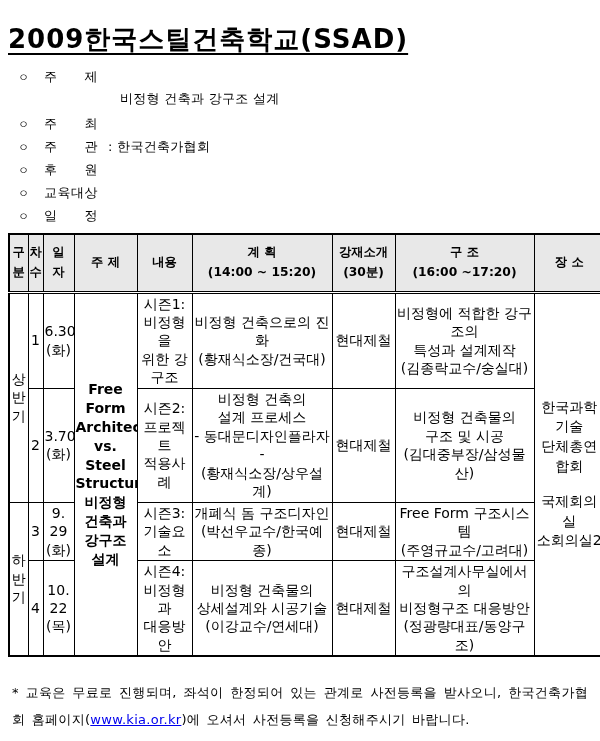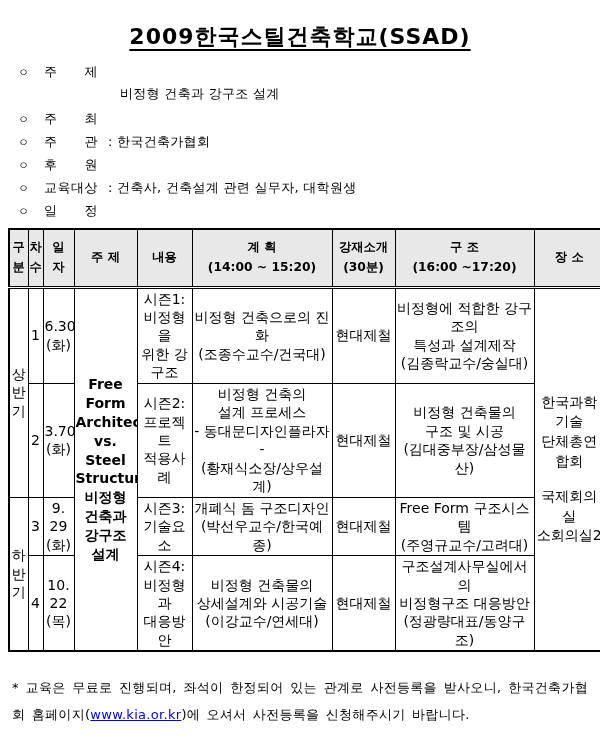--- a/index.html
+++ b/index.html
@@ -7,22 +7,21 @@
   body {
     width: 600px; height: 741px;
     background: #ffffff;
     color: #000000;
     font-family: "DejaVu Sans", "Liberation Sans", sans-serif;
     overflow: hidden;
   }
   .page { padding: 18px 8px 0 8px; }
 
   .title {
-    text-align: center;
-    font-size: 22px;
+    font-size: 26px;
     font-weight: bold;
     letter-spacing: 1px;
     text-decoration: underline;
     text-decoration-thickness: 2px;
     text-underline-offset: 5px;
     margin-top: 4px;
   }
 
   .intro {
     margin: 34px 4px 0 4px;
@@ -110,21 +109,20 @@
     </div>
 
     <div class="bullet-row">
       <span class="bullet-marker">ㅇ</span>
       <span class="bullet-label">후　　원</span>
     </div>
 
     <div class="bullet-row">
       <span class="bullet-marker">ㅇ</span>
       <span class="bullet-label">교육대상</span>
-      <span class="bullet-value">: 건축사, 건축설계 관련 실무자, 대학원생</span>
     </div>
 
     <div class="bullet-row">
       <span class="bullet-marker">ㅇ</span>
       <span class="bullet-label">일　　정</span>
       <span class="bullet-value"></span>
     </div>
   </div>
 
   <table class="schedule">
@@ -173,21 +171,21 @@
 Steel
 Structure</div>
             <div class="theme-block">비정형 건축과
 강구조 설계</div>
           </div>
         </td>
         <td>시즌1:
 비정형을
 위한 강구조</td>
         <td>비정형 건축으로의 진화
-(조종수교수/건국대)</td>
+(황재식소장/건국대)</td>
         <td>현대제철</td>
         <td>비정형에 적합한 강구조의
 특성과 설계제작
 (김종락교수/숭실대)</td>
         <td class="venue-cell" rowspan="4">
           <div class="cell-stack">
             <div class="venue-block">한국과학기술
 단체총연합회</div>
             <div class="venue-block">국제회의실
 소회의실2</div>

